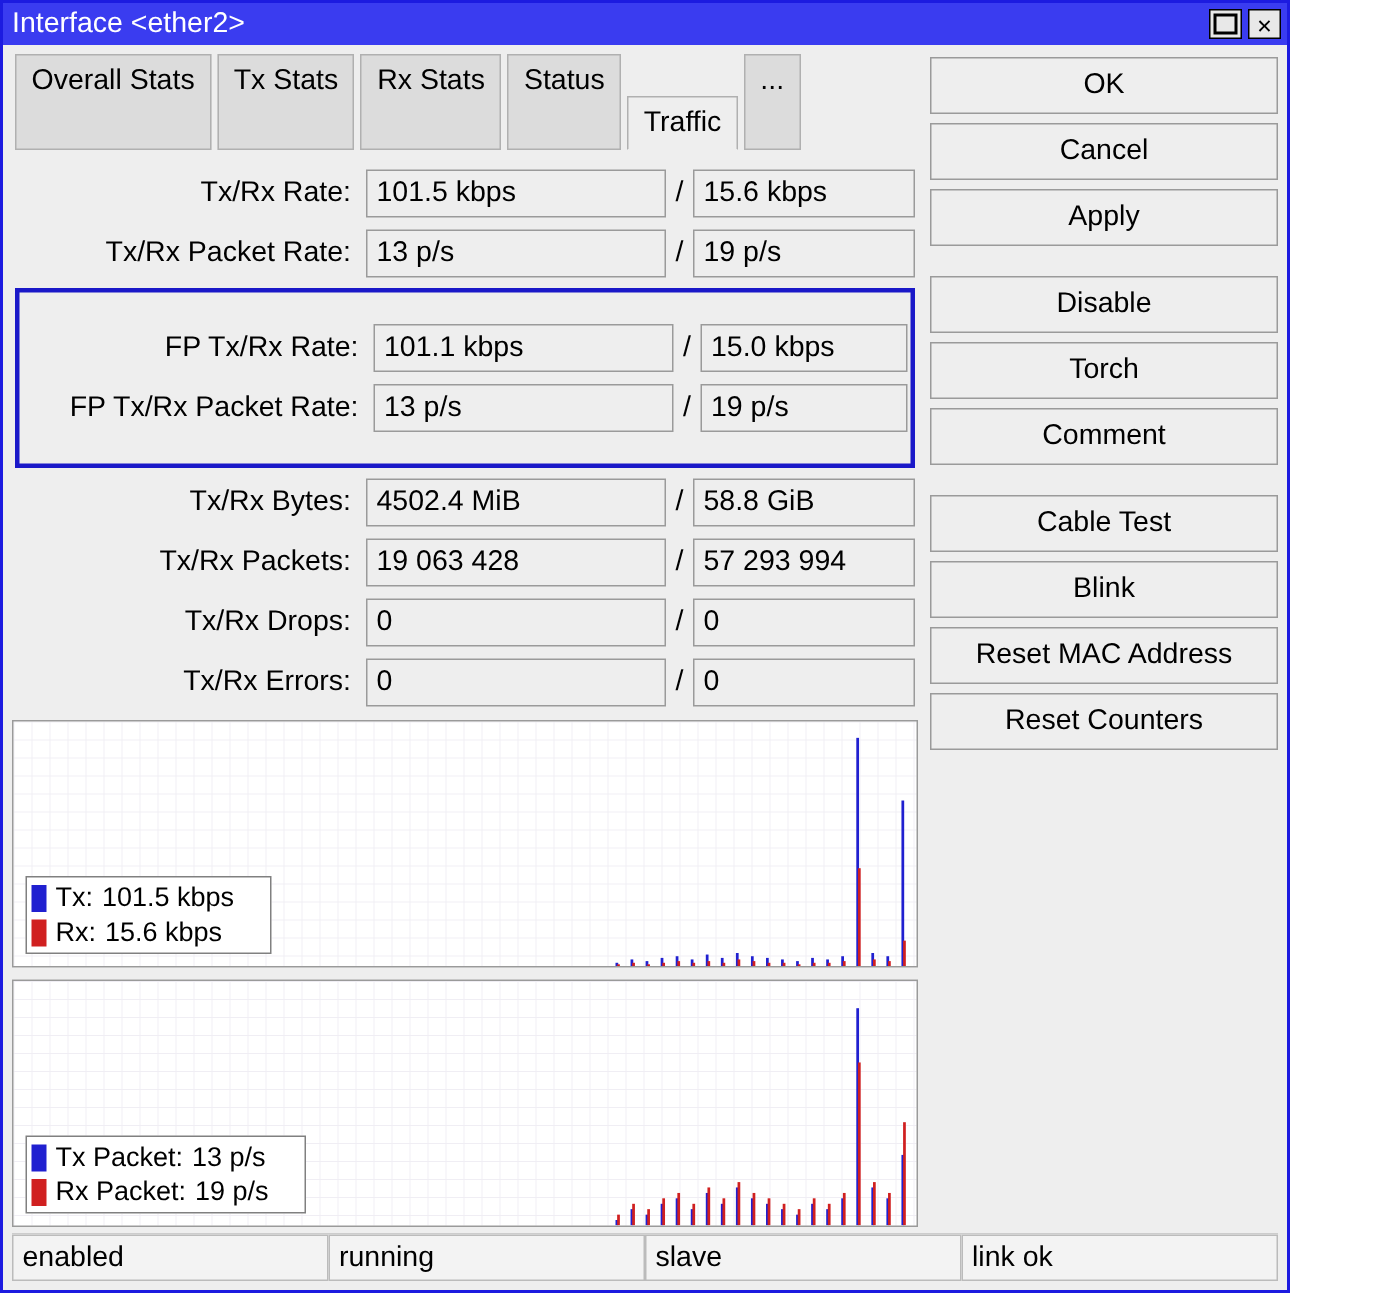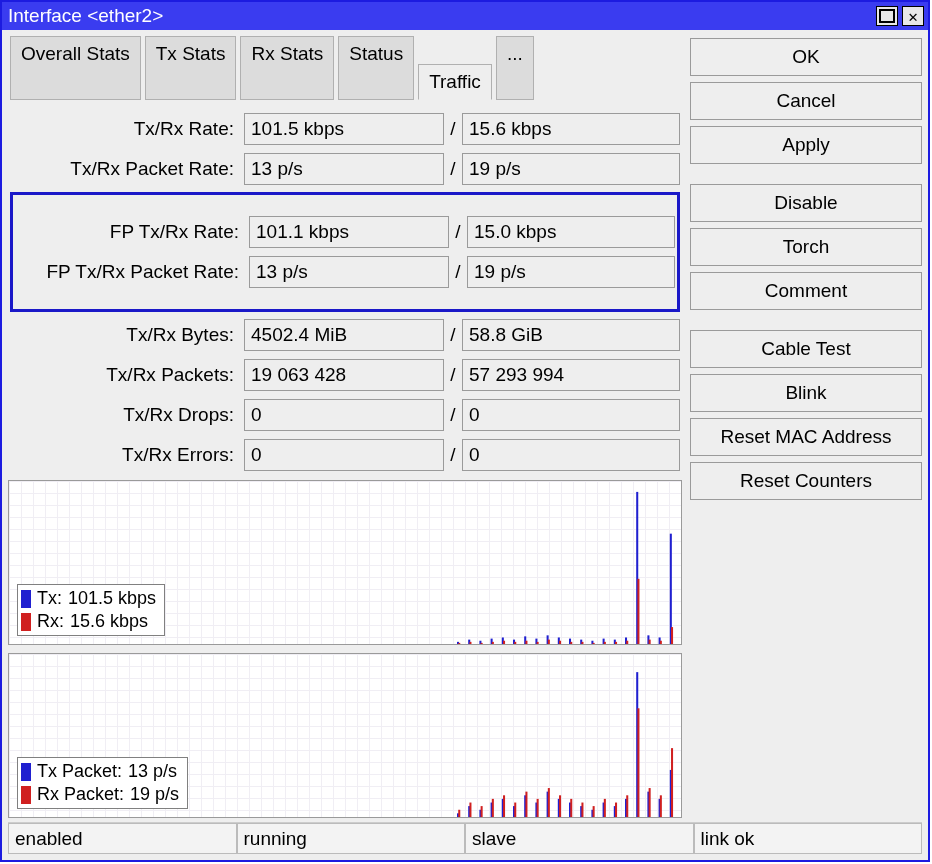--- a/index.html
+++ b/index.html
@@ -7,21 +7,21 @@
   body {
     font-family: Arial, Helvetica, sans-serif;
     font-size: 19px;
     color: #000;
     background: #fff;
     width: 932px;
     height: 864px;
     position: relative;
   }
   .window {
-    width: 930px;
+    width: 860px;
     height: 862px;
     border: 2px solid #1c1be0;
     position: relative;
     display: flex;
     flex-direction: column;
     background: #ec4899;
   }
   .titlebar {
     height: 28px;
     background: #3a3cf0;
@@ -158,21 +158,21 @@
       linear-gradient(to bottom, #f0eef4 1px, transparent 1px);
     background-size: 12px 12px;
     overflow:hidden;
   }
   .legend {
     position:absolute;
     left: 8px;
     bottom: 8px;
     background: #fff;
     border: 1px solid #808080;
-    padding: 3px 8px 3px 3px;
+    padding: 3px 24px 3px 3px;
     font-size: 18px;
     display:flex;
     flex-direction:column;
     gap:2px;
   }
   .legend-row {
     display:flex;
     align-items:center;
     gap:6px;
   }

